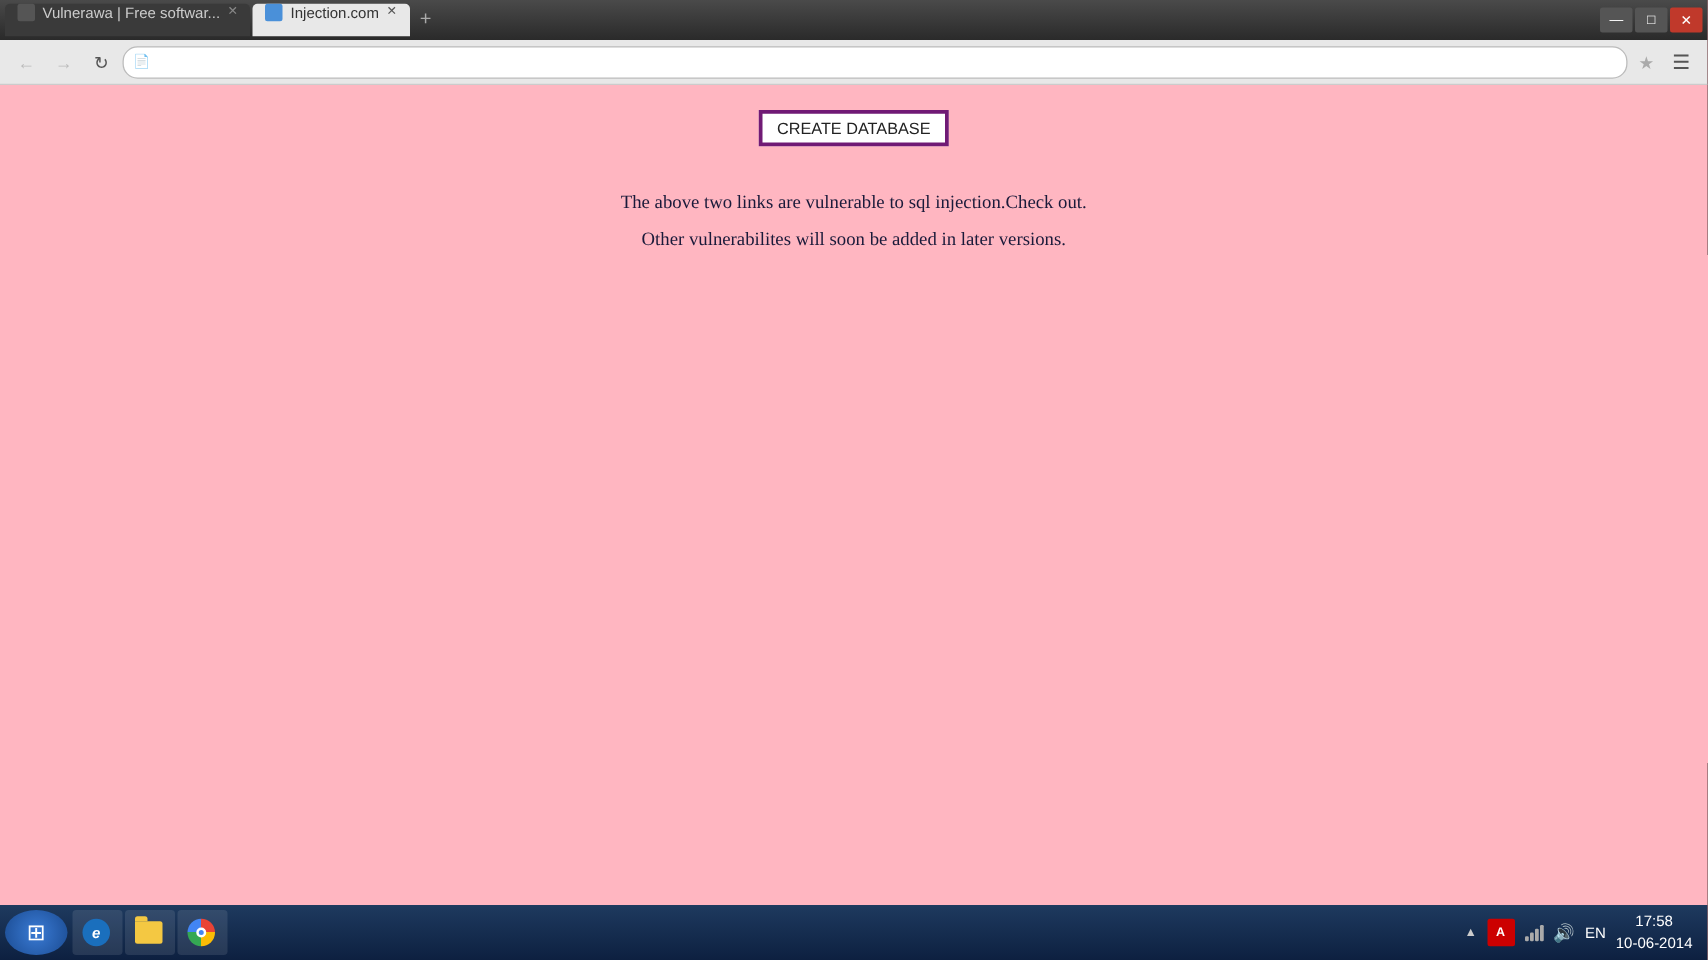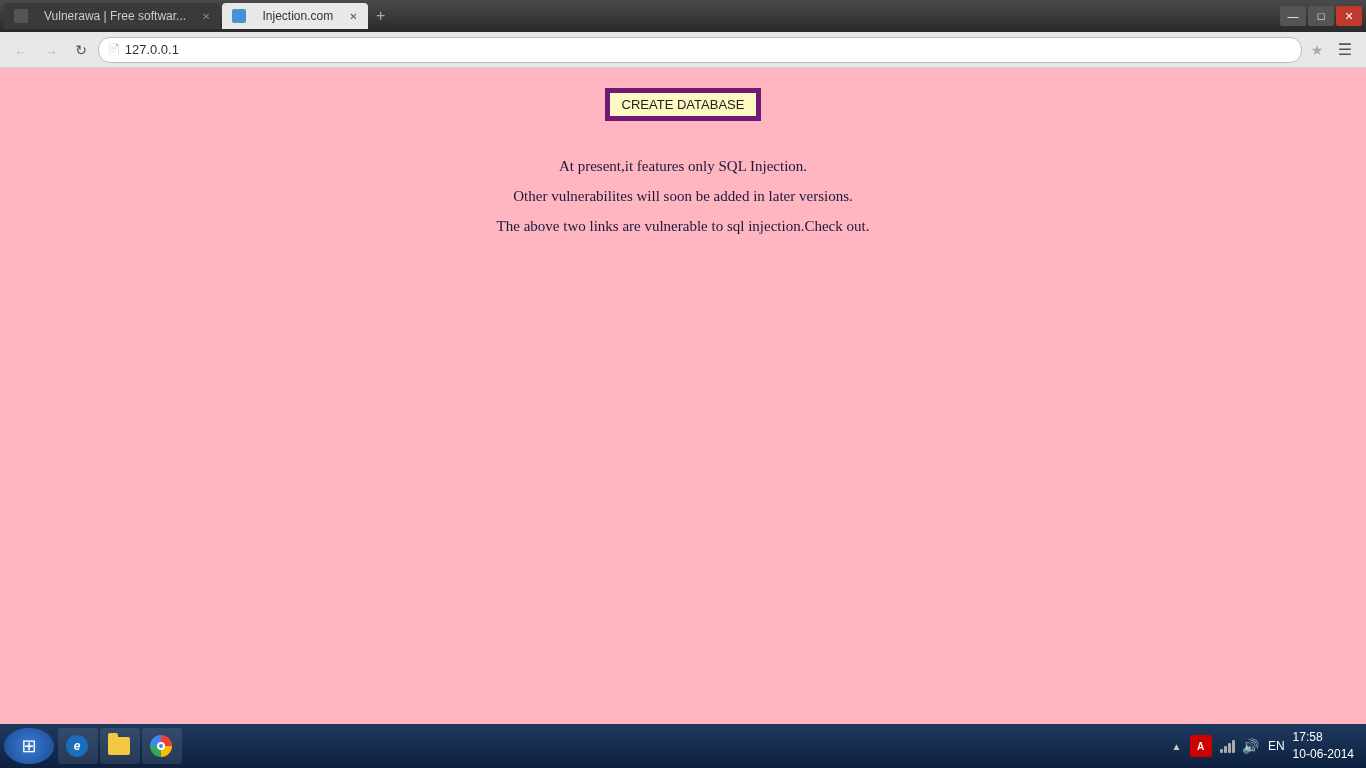--- a/index.html
+++ b/index.html
@@ -17,27 +17,26 @@
     .title-bar {
       background: linear-gradient(to bottom, #4a4a4a, #2a2a2a);
       height: 32px;
       display: flex;
       align-items: center;
       padding: 0 4px;
       gap: 2px;
     }
     .tab {
       display: flex;
-      align-items: center;
       height: 26px;
       padding: 0 10px;
       border-radius: 4px 4px 0 0;
       font-size: 12px;
       color: #ccc;
-      gap: 16px;
+      gap: 6px;
       background: #3a3a3a;
     }
     .tab.active {
       background: #e8e8e8;
       color: #333;
     }
     .tab-icon {
       width: 14px;
       height: 14px;
       background: #555;
@@ -166,22 +165,22 @@
       flex: 1;
       background: #ffb6c1;
       display: flex;
       flex-direction: column;
       align-items: center;
       padding-top: 20px;
     }
 
     .create-db-btn {
       padding: 4px 12px;
-      background: #fef9c3;
-      border: 5px solid #701a75;
+      background: #ffffff;
+      border: 3px solid #701a75;
       font-size: 13px;
       cursor: pointer;
       font-family: Arial, sans-serif;
       color: #222;
       margin-bottom: 30px;
     }
 
     .welcome-title {
       font-size: 32px;
       font-weight: bold;
@@ -268,21 +267,21 @@
       color: white;
       font-size: 12px;
     }
 
     .tray-arrow {
       font-size: 10px;
       color: #ccc;
     }
 
     .clock {
-      text-align: left;
+      text-align: center;
       font-size: 12px;
       color: white;
       line-height: 1.4;
     }
 
     .lang-indicator {
       font-size: 12px;
       color: white;
       font-weight: normal;
     }
@@ -399,36 +398,34 @@
       <div class="win-btn close">✕</div>
     </div>
   </div>
 
   <div class="nav-bar">
     <div class="nav-btn disabled">←</div>
     <div class="nav-btn disabled">→</div>
     <div class="refresh-btn">↻</div>
     <div class="address-bar-container">
       <span class="address-lock-icon">📄</span>
-      <input class="address-bar" type="text" value="127.0.0.1" style="">
     </div>
     <div class="bookmark-btn">★</div>
     <div class="menu-btn">☰</div>
   </div>
 
   <div class="browser-content">
 
     <button class="create-db-btn">CREATE DATABASE</button>
 
 
 
     <div class="description-text">
-      <p>At present,it features only SQL Injection.</p>
+      <p>The above two links are vulnerable to sql injection.Check out.</p>
       <p>Other vulnerabilites will soon be added in later versions.</p>
-      <p>The above two links are vulnerable to sql injection.Check out.</p>
     </div>
 
   </div>
 
   <div class="taskbar">
 
     <div class="start-btn">
       <span style="color:white; font-size:18px;">⊞</span>
     </div>
 

